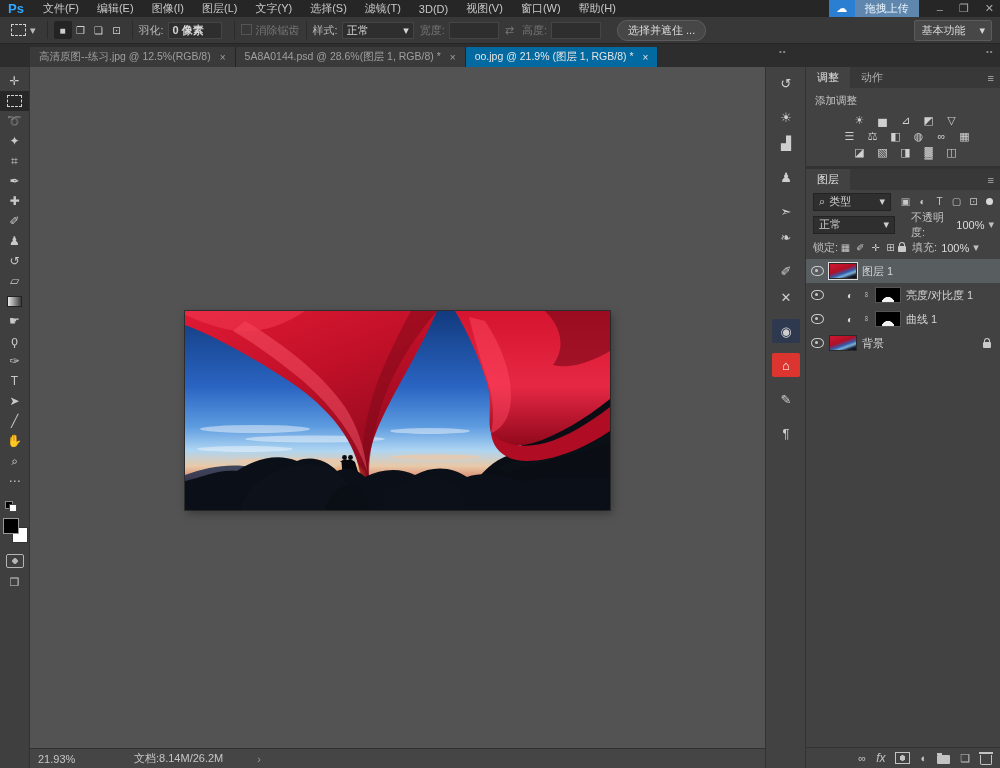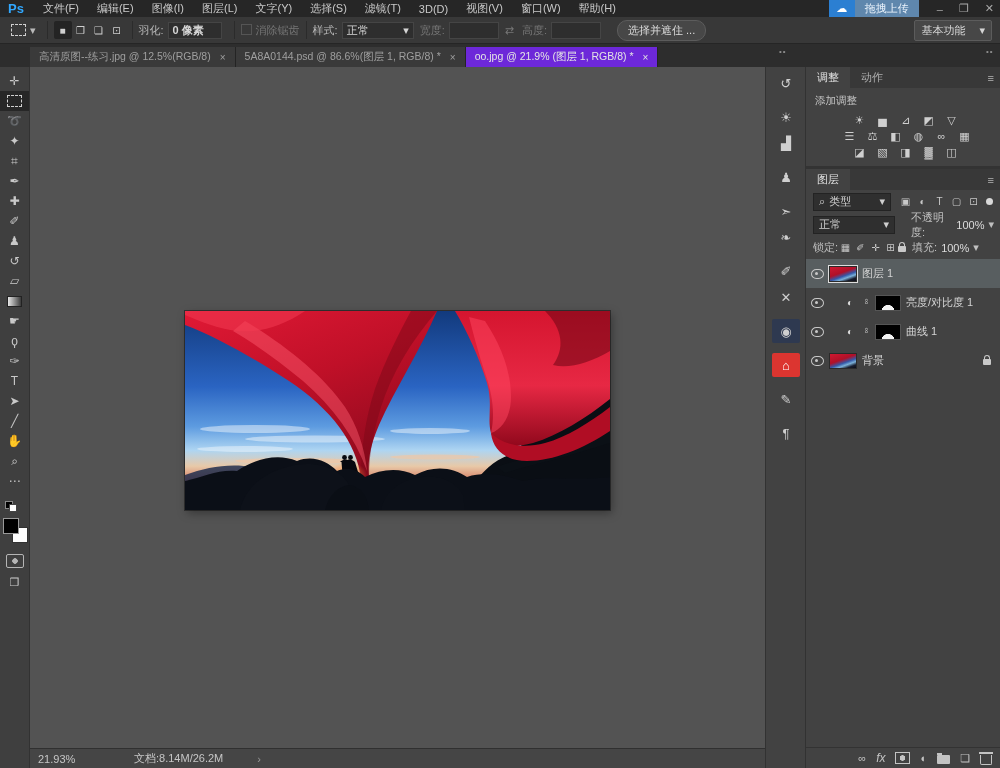--- a/index.html
+++ b/index.html
@@ -34,21 +34,21 @@
   .chk{display:inline-block;width:9px;height:9px;border:1px solid #555;margin-right:4px;vertical-align:-1px;}
   .btn{background:#474747;border:1px solid #5c5c5c;border-radius:10px;color:#ddd;
        padding:2px 10px;margin-left:10px;}
   .workspace{margin-left:auto;margin-right:8px;background:#474747;border:1px solid #5c5c5c;
              border-radius:2px;color:#d5d5d5;display:flex;align-items:center;gap:14px;padding:2px 6px;}
   
   .tabbar{position:absolute;left:0;top:44px;right:0;height:23px;background:#2d2d2d;
           display:flex;align-items:flex-end;padding-left:30px;}
   .tab{height:20px;display:flex;align-items:center;background:#3a3a3a;color:#9f9f9f;
        font-size:10.5px;padding:0 9px;border-right:1px solid #242424;white-space:nowrap;}
-  .tab.active{background:#6d28d9;color:#e4e4e4;align-items:center;}
+  .tab.active{background:#0369a1;color:#e4e4e4;align-items:center;}
   .tabx{margin-left:9px;font-size:10px;}
   .grip{position:absolute;top:3px;font-size:8px;color:#8f8f8f;letter-spacing:1px;}
   
   .toolbar{position:absolute;left:0;top:67px;bottom:0;width:29px;background:#3f3f3f;
            border-right:1px solid #323232;display:flex;flex-direction:column;align-items:center;padding-top:4px;}
   .tool{width:29px;height:20px;display:flex;align-items:center;justify-content:center;
         color:#c9c9c9;font-size:12px;flex:none;}
   .tool.active{background:#272727;}
   .gradbox{width:13px;height:9px;background:linear-gradient(90deg,#e8e8e8,#3a3a3a);border:1px solid #222;}
   .swatches{position:relative;width:24px;height:26px;margin-top:8px;flex:none;}
@@ -94,21 +94,21 @@
          color:#d0d0d0;font-size:11px;}
   .layerspanel{flex:1;display:flex;flex-direction:column;border-top:3px solid #333;background:#424242;min-height:0;}
   .lrow{display:flex;align-items:center;padding:0 7px;height:23px;flex:none;}
   .dsel{background:#2f2f2f;border:1px solid #232323;height:16px;display:flex;align-items:center;
         padding:0 5px;gap:4px;color:#cfcfcf;}
   .dsel .car{margin-left:auto;}
   .ficon{width:17px;display:flex;justify-content:center;color:#c8c8c8;font-size:10px;}
   .fdot{width:7px;height:7px;border-radius:50%;background:#d9d9d9;margin-left:4px;}
   .lockrow .licon{width:15px;display:flex;justify-content:center;color:#c8c8c8;font-size:10px;}
   .llist{flex:1;min-height:0;}
-  .layer{height:29px;display:flex;align-items:center;padding-left:5px;color:#d4d4d4;gap:5px;}
+  .layer{height:24px;display:flex;align-items:center;padding-left:5px;color:#d4d4d4;gap:5px;}
   .layer.selected{background:#585e60;}
   .eye{width:11px;height:8px;border:1px solid #c8c8c8;border-radius:50%/60%;position:relative;flex:none;}
   .eye::after{content:"";position:absolute;left:3px;top:2px;width:3px;height:3px;background:#c8c8c8;border-radius:50%;}
   .timg{width:26px;height:14px;flex:none;border:1px solid #2a2a2a;
         background:linear-gradient(160deg,#d01830 0%,#b01028 42%,#3458a8 60%,#7ab0d8 72%,#1a1f30 86%,#0b0e18 100%);}
   .timg.sel{outline:1px solid #ddd;}
   .tmask{width:24px;height:14px;flex:none;border:1px solid #555;background:#000;
          background-image:radial-gradient(ellipse 55% 75% at 50% 100%,#f2f2f2 46%,#000 48%);}
   .adjg{width:14px;display:flex;justify-content:center;color:#dadada;font-size:10px;flex:none;}
   .chain{font-size:8px;color:#bbb;display:inline-block;transform:rotate(90deg);width:8px;flex:none;}
@@ -189,21 +189,21 @@
         <span>▾</span>
       </span>
   </div>
 
   <div class="tabbar">
     <div class="tab">
       <span>高清原图--练习.jpg @ 12.5%(RGB/8)</span>
         <span class="tabx">×</span>
     </div>
     <div class="tab">
-      <span>5A8A0144.psd @ 86.6%(图层 1, RGB/8) *</span>
+      <span>5A8A0144.psd @ 28.6%(图层 1, RGB/8) *</span>
         <span class="tabx">×</span>
     </div>
     <div class="tab active">
       <span>oo.jpg @ 21.9% (图层 1, RGB/8) *</span>
         <span class="tabx">×</span>
     </div>
     <span class="grip" style="left:779px">••</span>
     <span class="grip" style="left:986px">••</span>
   </div>
 

